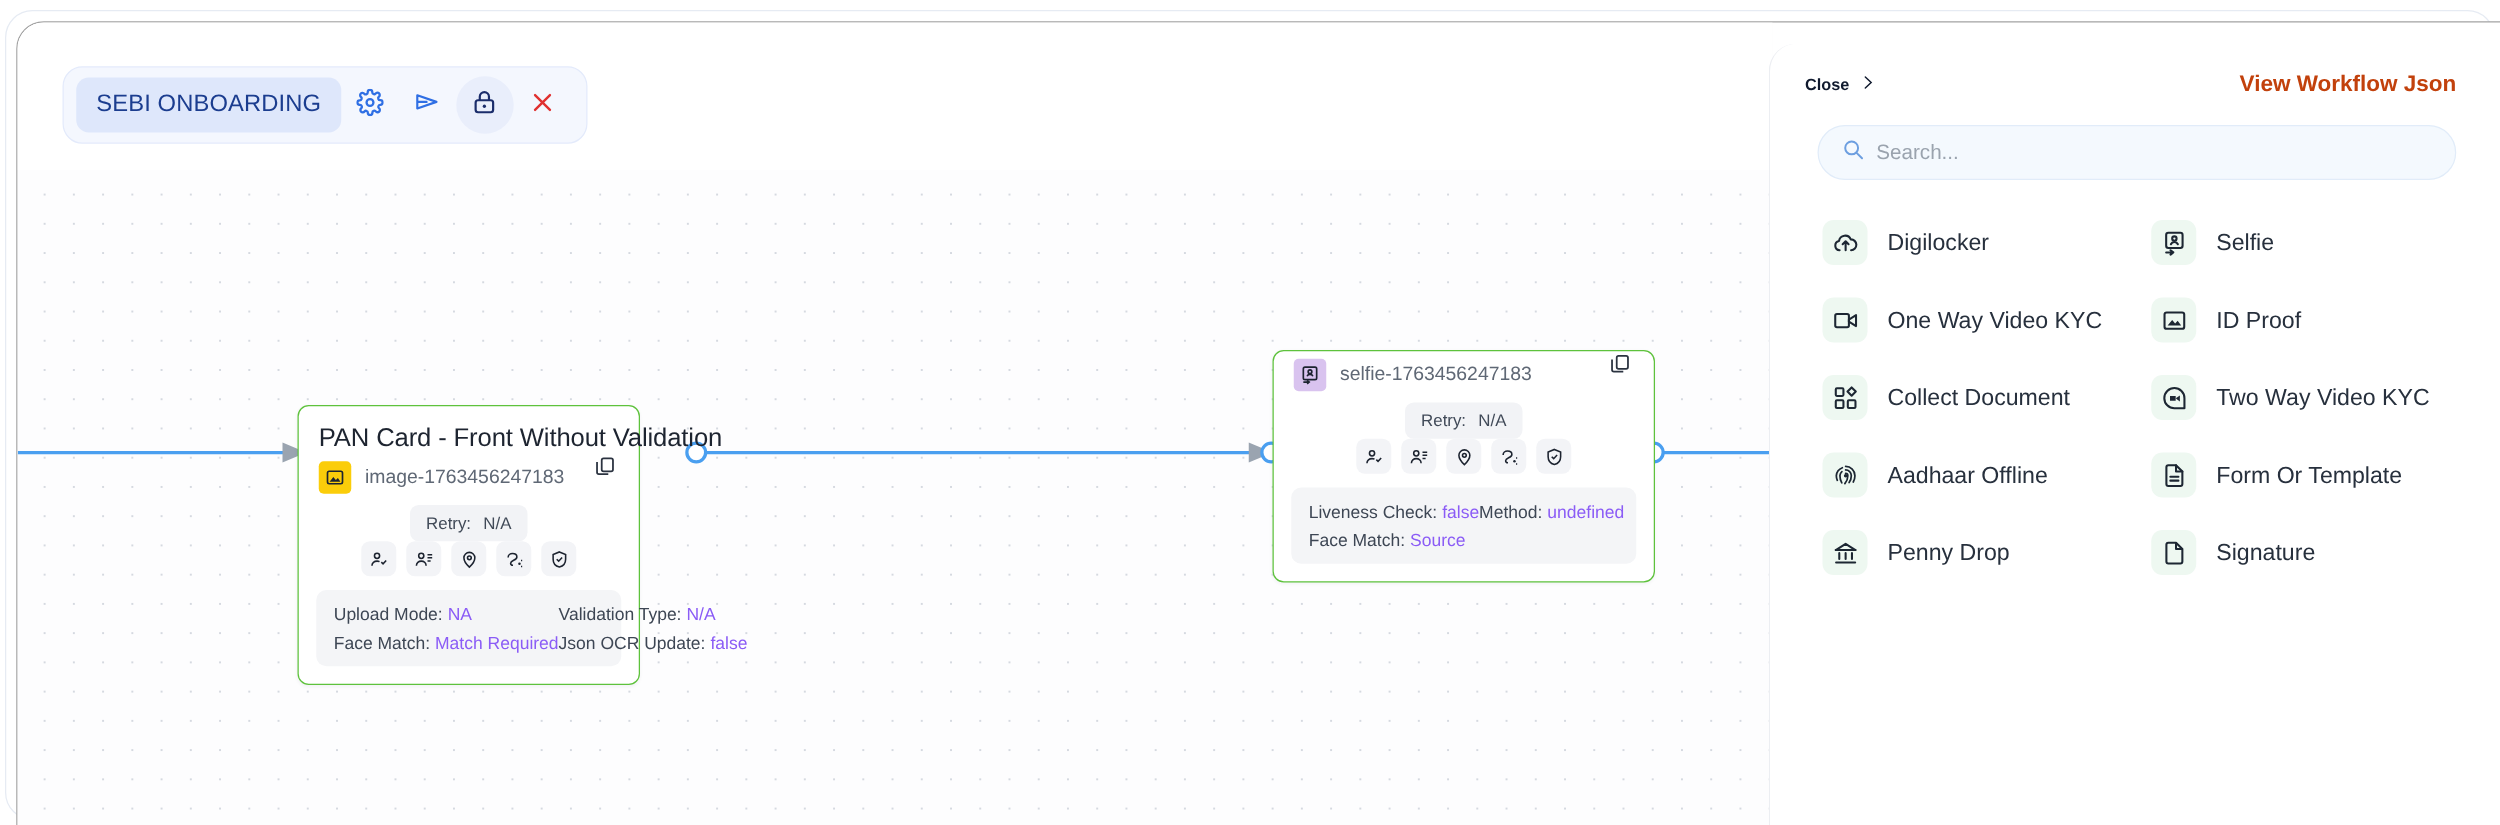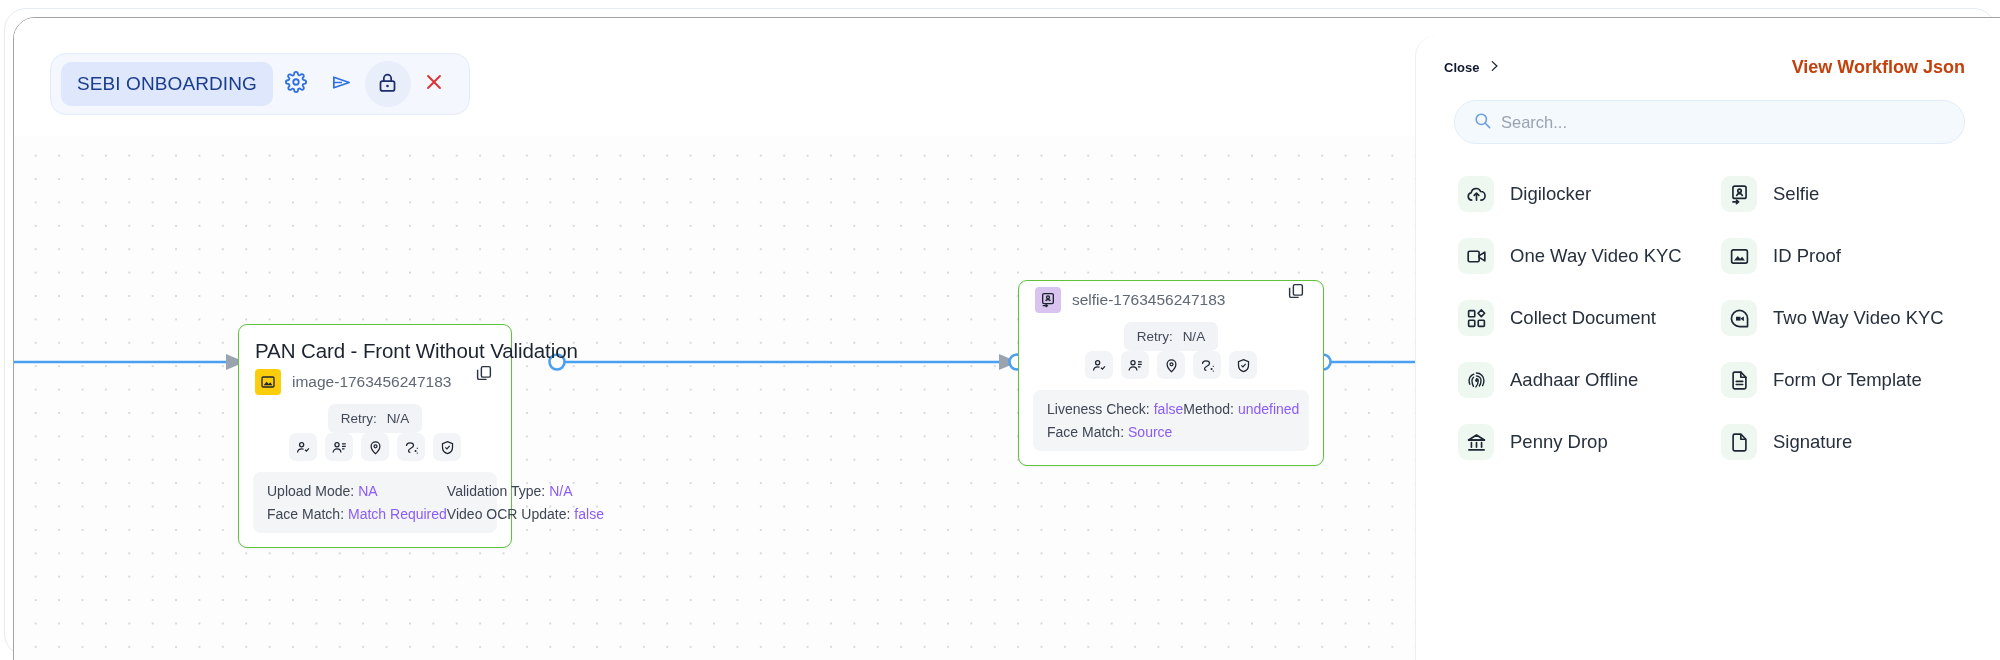--- a/index.html
+++ b/index.html
@@ -364,21 +364,21 @@
           <div class="prop">
             <span>Upload Mode:</span><span class="pv">NA</span>
           </div>
           <div class="prop">
             <span>Validation Type:</span><span class="pv">N/A</span>
           </div>
           <div class="prop">
             <span>Face Match:</span><span class="pv">Match Required</span>
           </div>
           <div class="prop">
-            <span>Video OCR Update:</span><span class="pv">false</span>
+            <span>Json OCR Update:</span><span class="pv">false</span>
           </div>
         </div>
       </div>
 
       <div class="node" style="left:1004px; top:262px; width:306px;">
         <div class="node-idrow">
           <div class="node-badge badge-purple">
             <svg width="16" height="16" viewBox="0 0 24 24" fill="none" stroke="#1d2430" stroke-width="2">
               <rect x="4" y="2.5" width="16" height="15" rx="2"></rect>
               <circle cx="12" cy="8" r="2.2"></circle>

